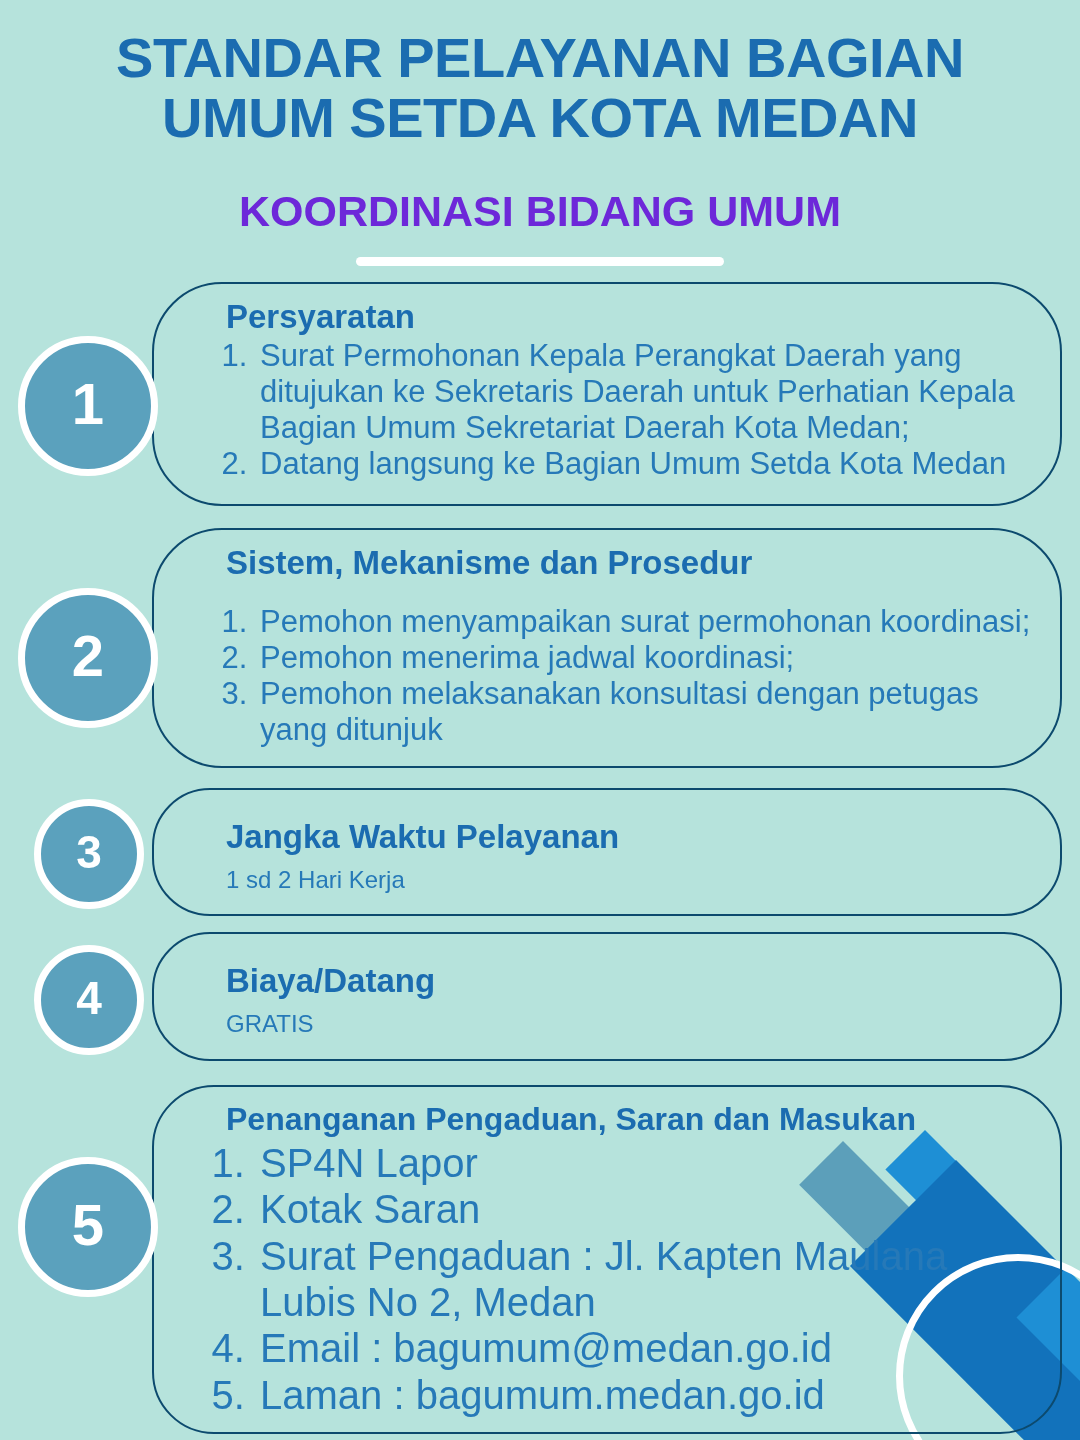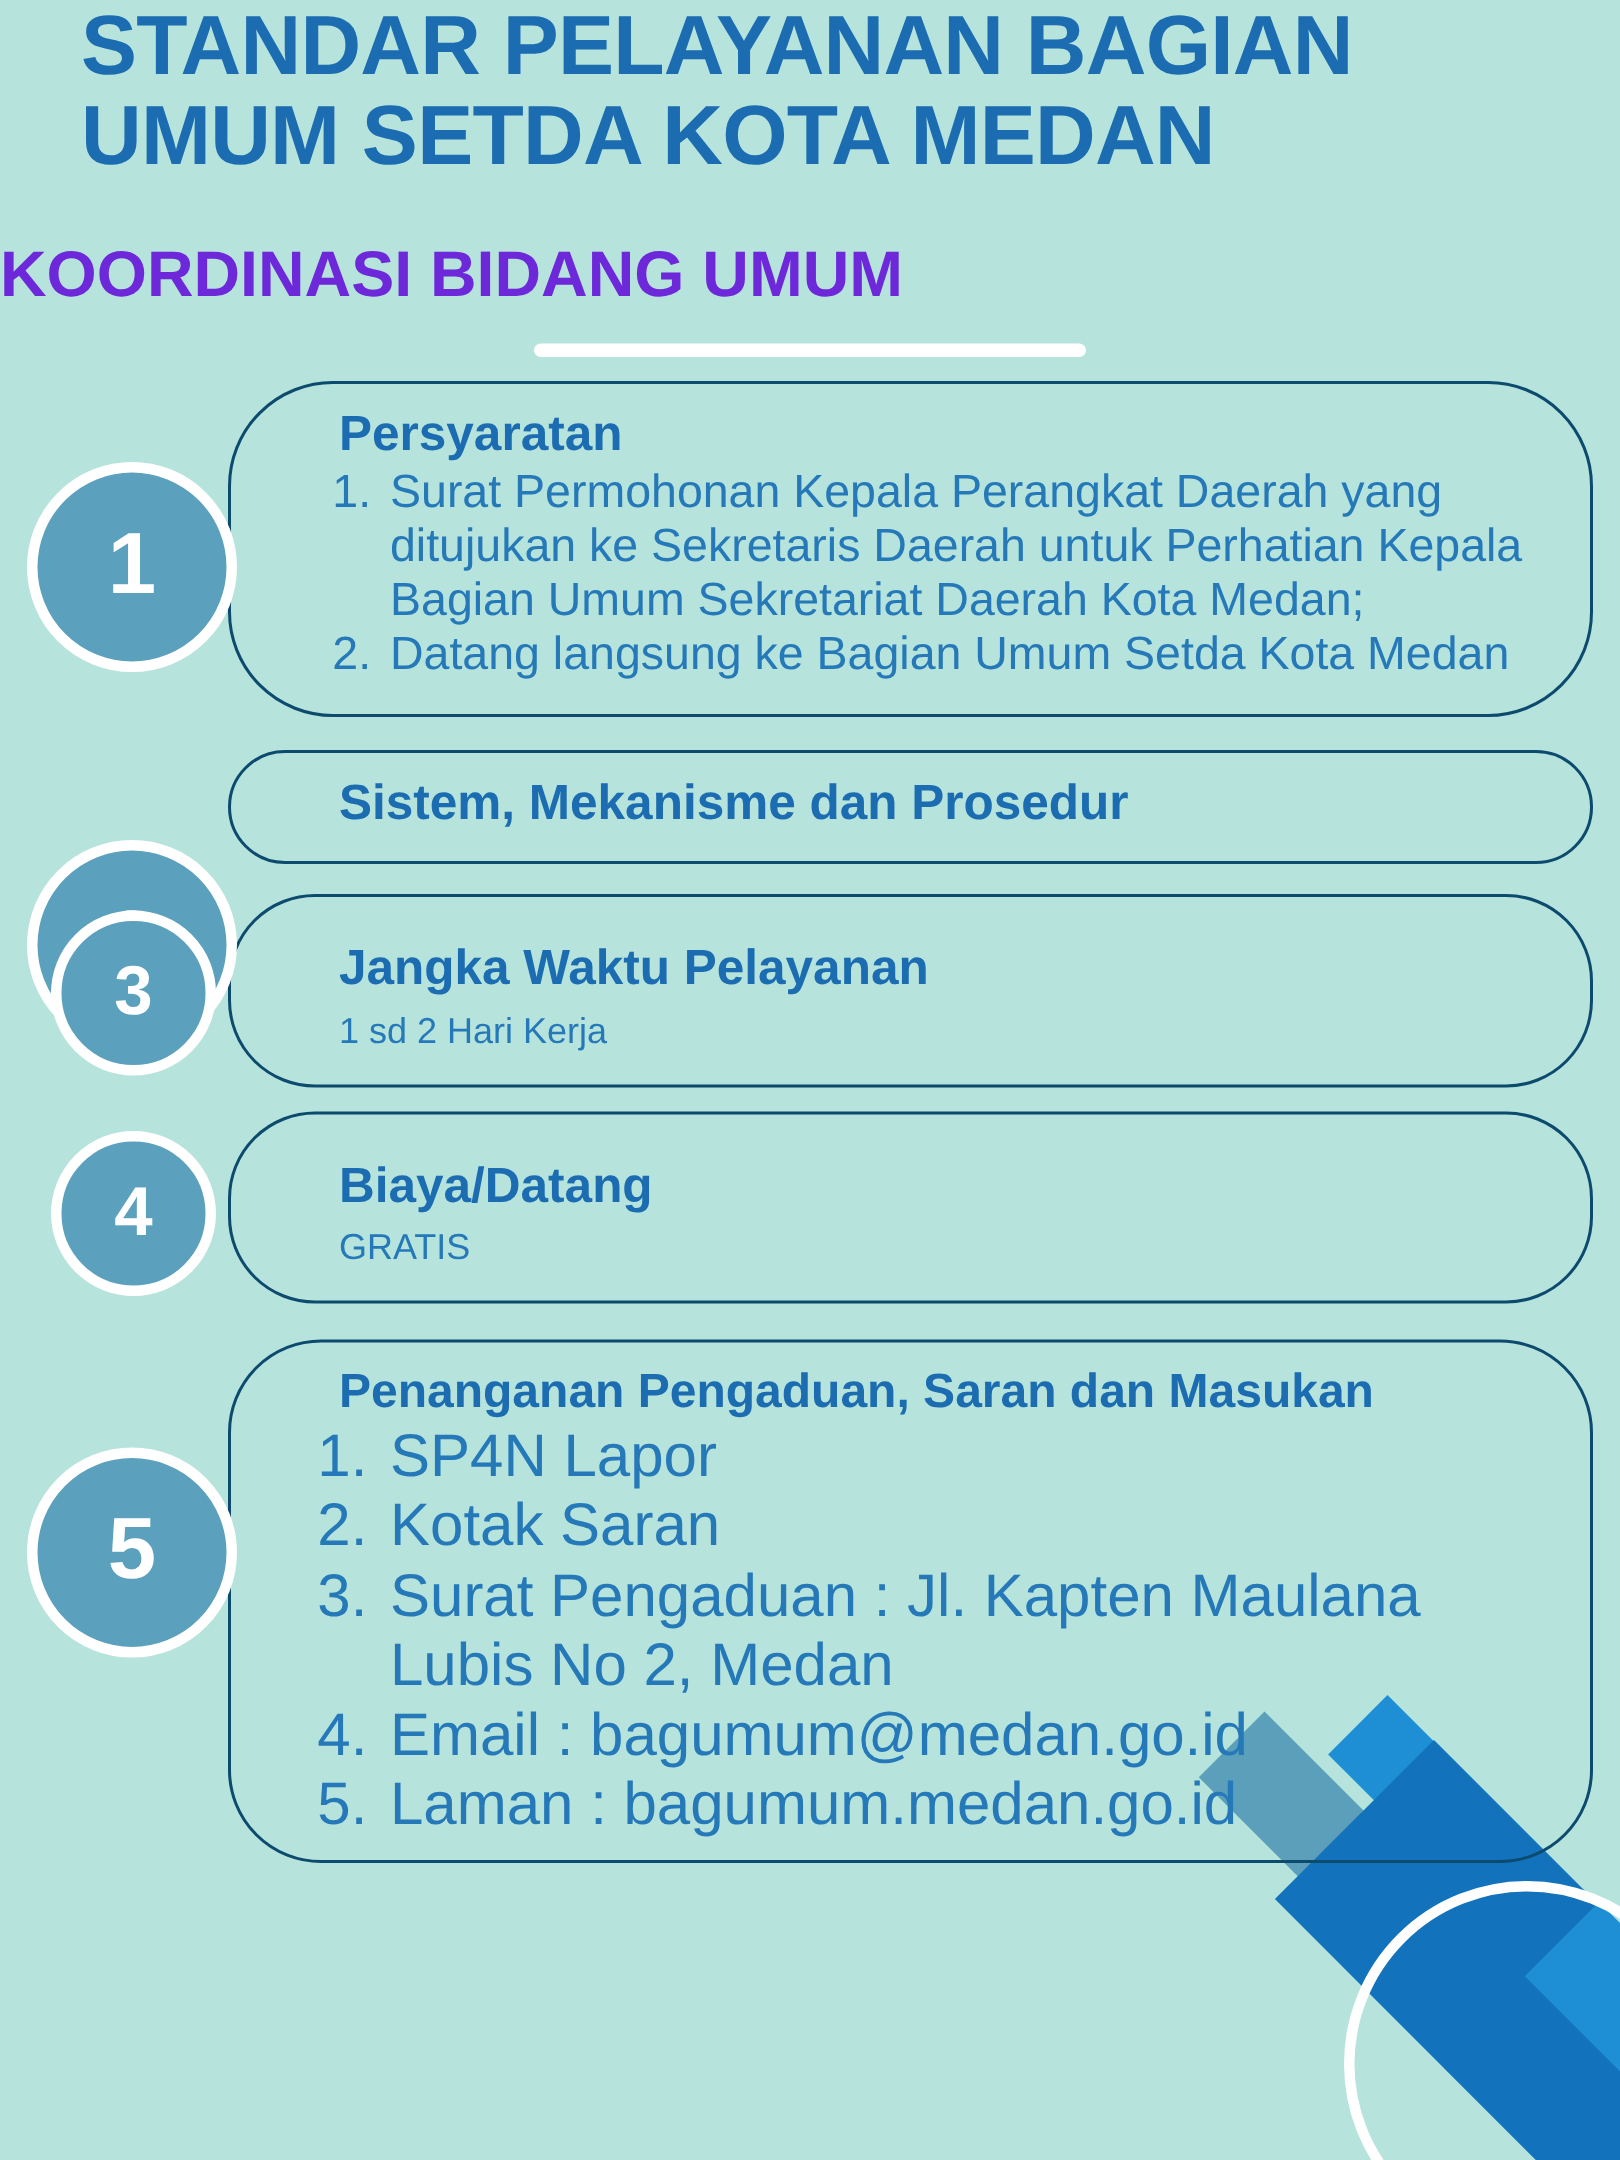--- a/index.html
+++ b/index.html
@@ -71,21 +71,22 @@
     bottom: -58px;
     border: 7px solid #ffffff;
     border-radius: 50%;
     background: transparent;
   }
 
   
   .header {
     position: relative;
     z-index: 2;
-    text-align: left;
+    padding-top: 28px;
+    text-align: center;
   }
   .title {
     color: #1b6cb0;
     font-size: 56px;
     font-weight: 700;
     line-height: 1.07;
     letter-spacing: -0.5px;
     margin: 0 54px;
     text-transform: uppercase;
   }
@@ -230,20 +231,25 @@
     </div>
 
     <div class="spacer-1"></div>
 
     <div class="row">
       <div class="badge big" style="top:60px;">
         <span>2</span>
       </div>
       <div class="card r2">
         <div class="card-title">Sistem, Mekanisme dan Prosedur</div>
+        <ol class="card-list">
+          <li>Pemohon menyampaikan surat permohonan koordinasi;</li>
+          <li>Pemohon menerima jadwal koordinasi;</li>
+          <li>Pemohon melaksanakan konsultasi dengan petugas yang ditunjuk</li>
+        </ol>
       </div>
     </div>
 
     <div class="spacer-2"></div>
 
     <div class="row">
       <div class="badge small" style="top:11px;">
         <span>3</span>
       </div>
       <div class="card r3">

